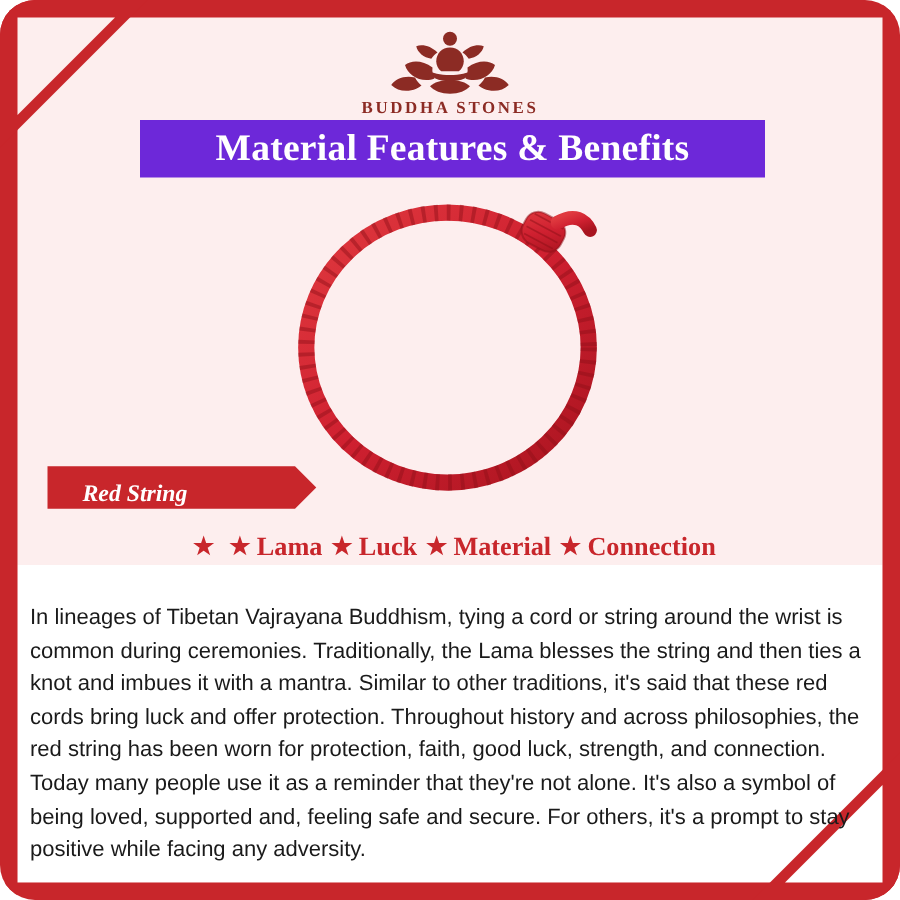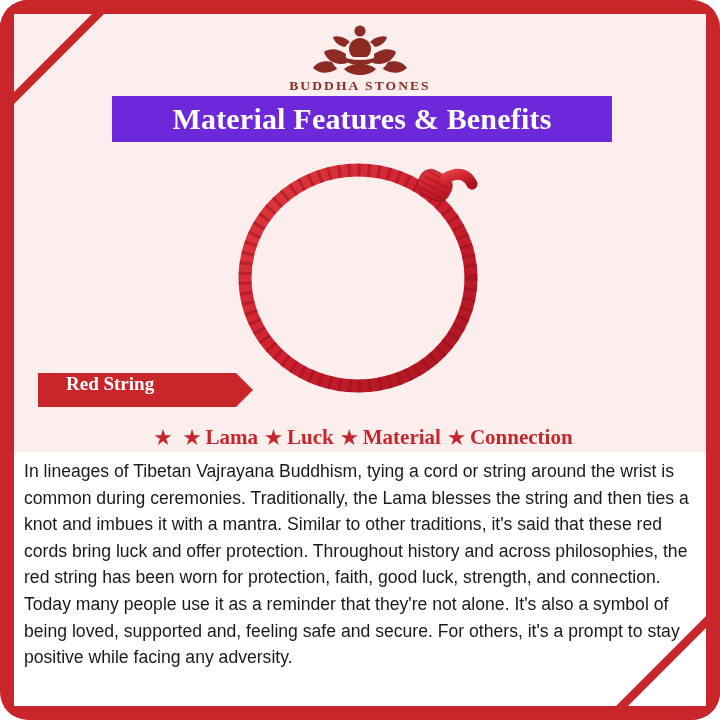--- a/index.html
+++ b/index.html
@@ -140,23 +140,24 @@
     justify-content: center;
   }
   .label-band {
     position: absolute;
     top: 373px;
     left: 38px;
     width: 198px;
     height: 34px;
     background: #c8262b;
     display: flex;
-    align-items: flex-start;
+    align-items: flex-end;
     padding-left: 28px;
     box-sizing: border-box;
+    font-style: italic;
   }
   .label-band::after {
     content: "";
     position: absolute;
     right: -17px;
     top: 0;
     width: 0; height: 0;
     border-left: 17px solid #c8262b;
     border-top: 17px solid transparent;
     border-bottom: 17px solid transparent;
@@ -188,21 +189,21 @@
     white-space: nowrap;
   }
   .star {
     color: #c8262b;
     font-size: 19px;
     margin: 0 5px 0 7px;
     line-height: 1;
   }
   .body-text {
     position: absolute;
-    top: 458px;
+    top: 480px;
     left: 24px;
     right: 20px;
     color: #1a1a1a;
     font-size: 17.6px;
     line-height: 26.6px;
     font-family: "Liberation Sans", sans-serif;
     text-align: left;
   }
 </style>
 </head>

